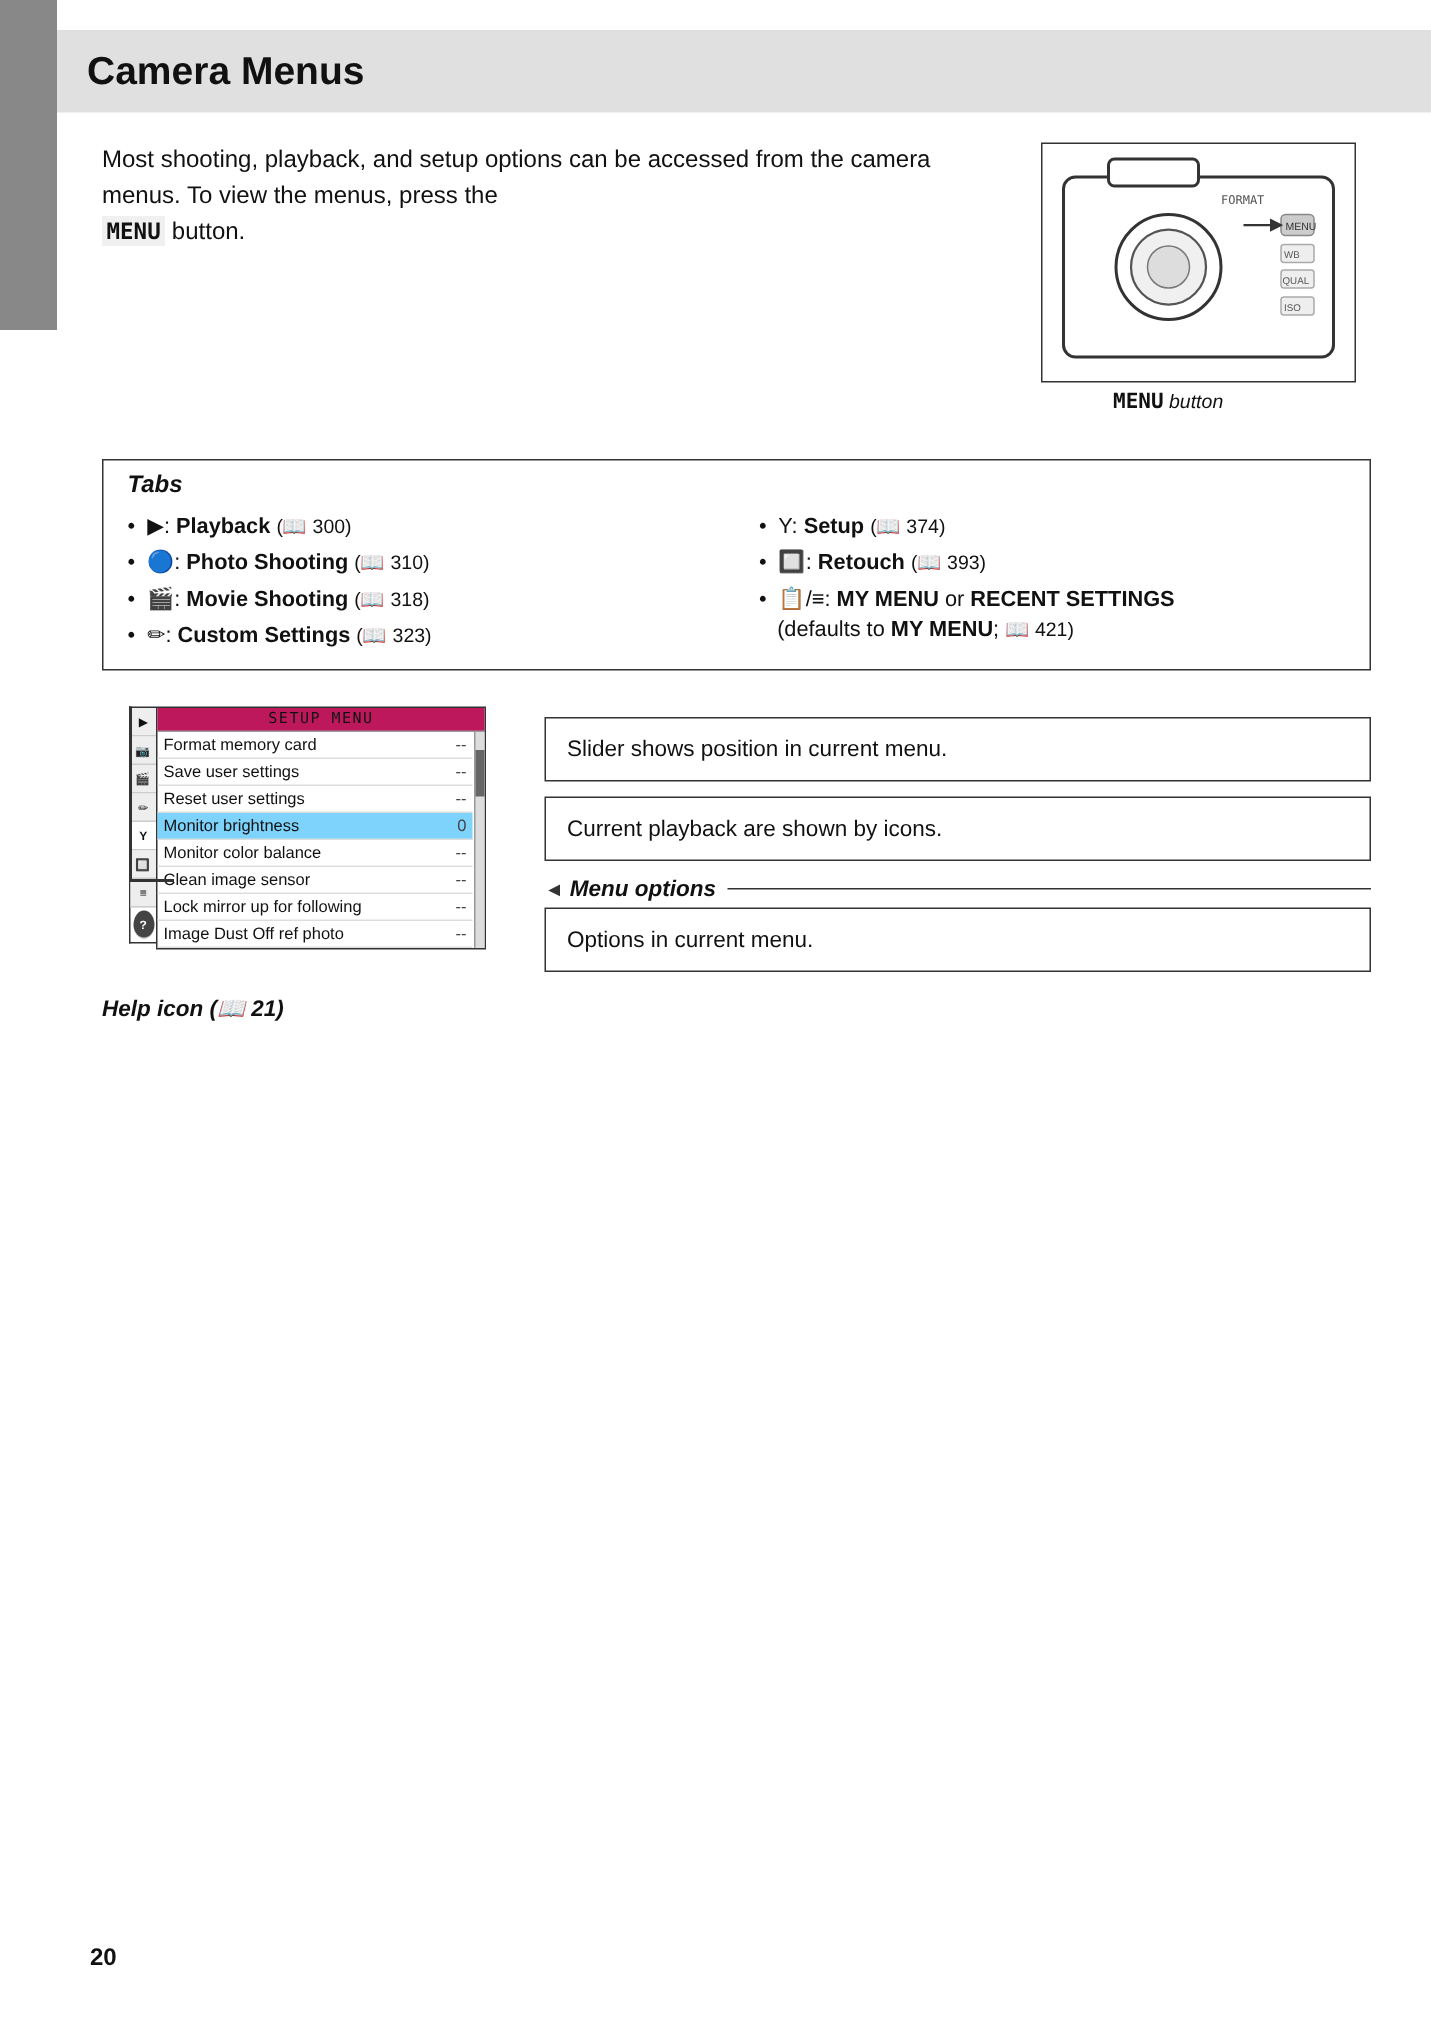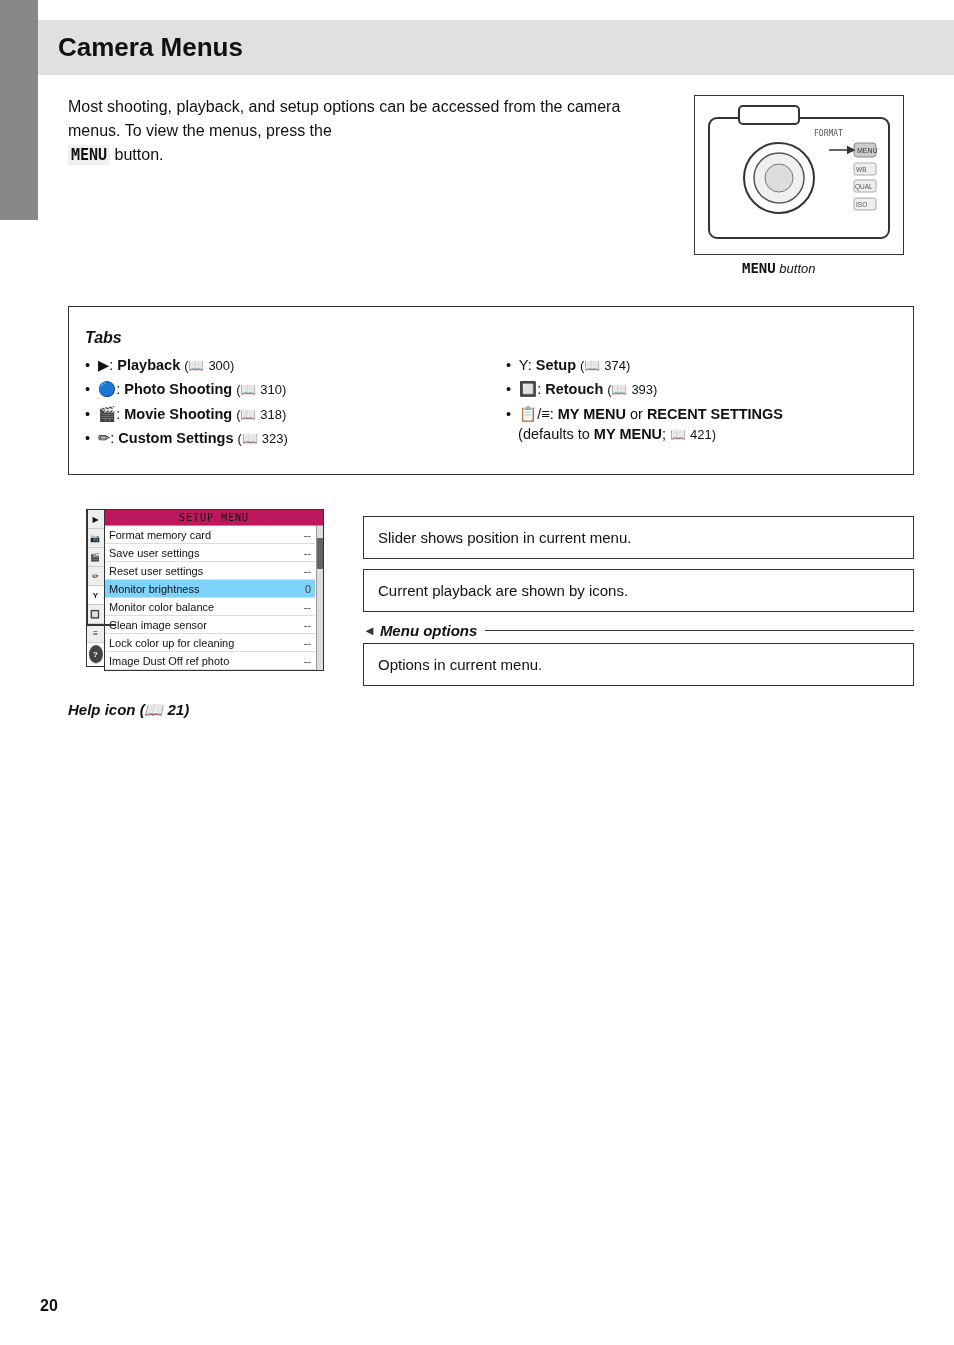--- a/index.html
+++ b/index.html
@@ -28,21 +28,21 @@
       top: 0;
       width: 38px;
       height: 220px;
       background: #888;
     }
 
     
     .page-number {
       position: absolute;
       bottom: 30px;
-      left: 40px;
+      left: 60px;
       font-size: 16px;
       font-weight: bold;
     }
 
     .content {
       margin-left: 38px;
       padding: 20px 40px 40px 30px;
     }
 
     
@@ -116,22 +116,22 @@
       font-size: 14px;
     }
 
     .menu-caption em {
       font-style: italic;
     }
 
     
     .tabs-section {
       border: 1.5px solid #333;
-      padding: 22px 16px;
-      margin-bottom: 34px;
+      padding: 8px 16px;
+      margin-bottom: 24px;
       position: relative;
     }
 
     .tabs-title {
       font-size: 16px;
       font-weight: bold;
       font-style: italic;
       margin-bottom: 8px;
     }
 
@@ -357,21 +357,21 @@
               </div>
               <div class="menu-row">
                 <span class="menu-row-label">Monitor color balance</span>
                 <span class="menu-row-value">--</span>
               </div>
               <div class="menu-row">
                 <span class="menu-row-label">Clean image sensor</span>
                 <span class="menu-row-value">--</span>
               </div>
               <div class="menu-row">
-                <span class="menu-row-label">Lock color up for cleaning</span>
+                <span class="menu-row-label">Lock mirror up for following</span>
                 <span class="menu-row-value">--</span>
               </div>
               <div class="menu-row">
                 <span class="menu-row-label">Image Dust Off ref photo</span>
                 <span class="menu-row-value">--</span>
               </div>
             </div>
           </div>
         </div>
 

